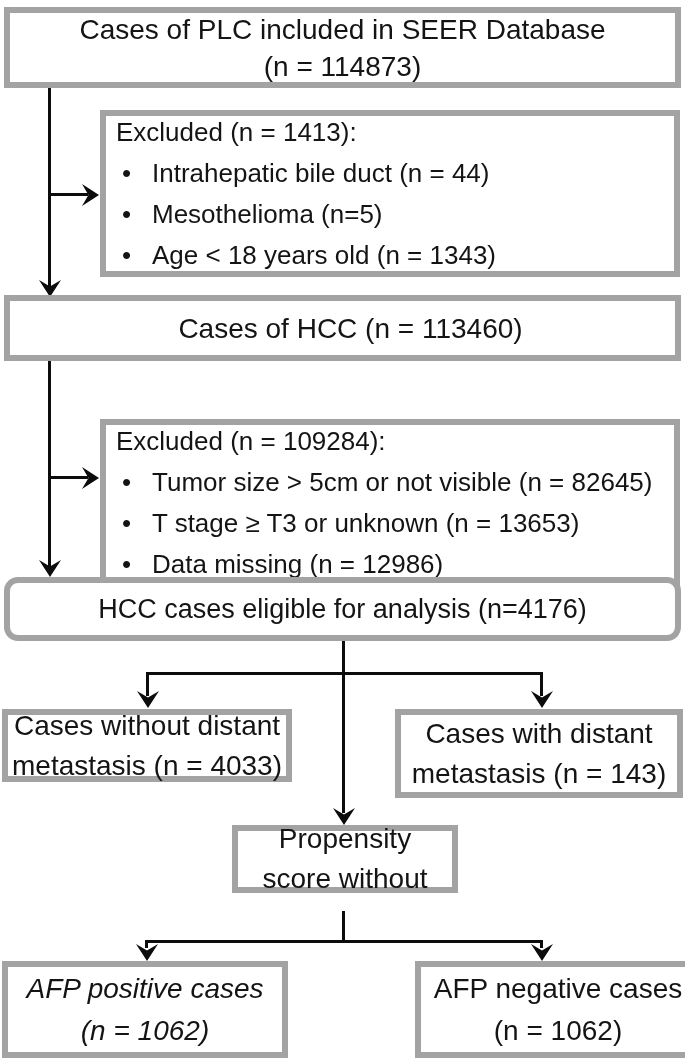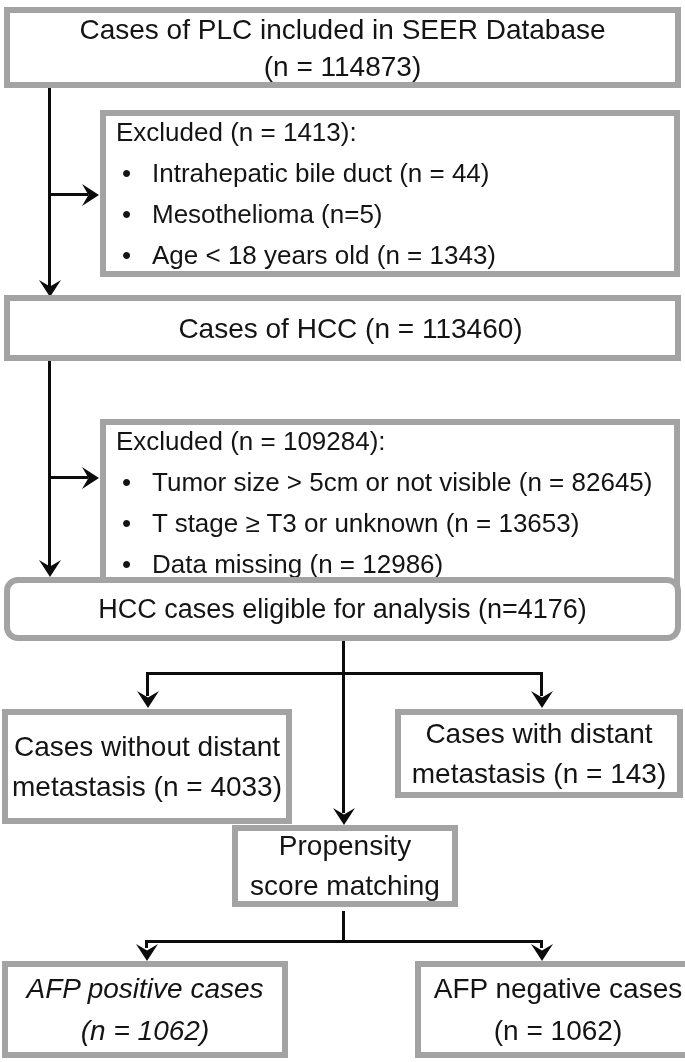--- a/index.html
+++ b/index.html
@@ -78,33 +78,33 @@
 
   <div class="vline" style="left:342px;top:641px;height:172px;"></div>
   <div class="ah ah-down" style="left:333px;top:808px;"></div>
 
   <div class="hline" style="left:146px;top:672px;width:397px;"></div>
   <div class="vline" style="left:146px;top:672px;height:24px;"></div>
   <div class="ah ah-down" style="left:137px;top:691px;"></div>
   <div class="vline" style="left:540px;top:672px;height:24px;"></div>
   <div class="ah ah-down" style="left:531px;top:691px;"></div>
 
-  <div class="box" style="left:2px;top:709px;width:290px;height:115px;line-height:40px;">
+  <div class="box" style="left:2px;top:709px;width:290px;height:73px;line-height:40px;">
     <div class="ln">Cases without distant</div>
     <div class="ln">metastasis (n = 4033)</div>
   </div>
 
   <div class="box" style="left:395px;top:709px;width:288px;height:89px;line-height:40px;justify-content:center;">
     <div class="ln">Cases with distant</div>
     <div class="ln">metastasis (n = 143)</div>
   </div>
 
-  <div class="box" style="left:232px;top:825px;width:226px;height:82px;line-height:40px;">
+  <div class="box" style="left:232px;top:825px;width:226px;height:68px;line-height:40px;">
     <div class="ln">Propensity</div>
-    <div class="ln">score matching</div>
+    <div class="ln">score without</div>
   </div>
 
   <div class="vline" style="left:342px;top:911px;height:32px;"></div>
   <div class="hline" style="left:145px;top:940px;width:398px;"></div>
   <div class="vline" style="left:145px;top:940px;height:8px;"></div>
   <div class="ah ah-down" style="left:136px;top:944px;"></div>
   <div class="vline" style="left:540px;top:940px;height:8px;"></div>
   <div class="ah ah-down" style="left:531px;top:944px;"></div>
 
   <div class="box" style="left:2px;top:961px;width:286px;height:97px;line-height:42px;font-style:italic;">

